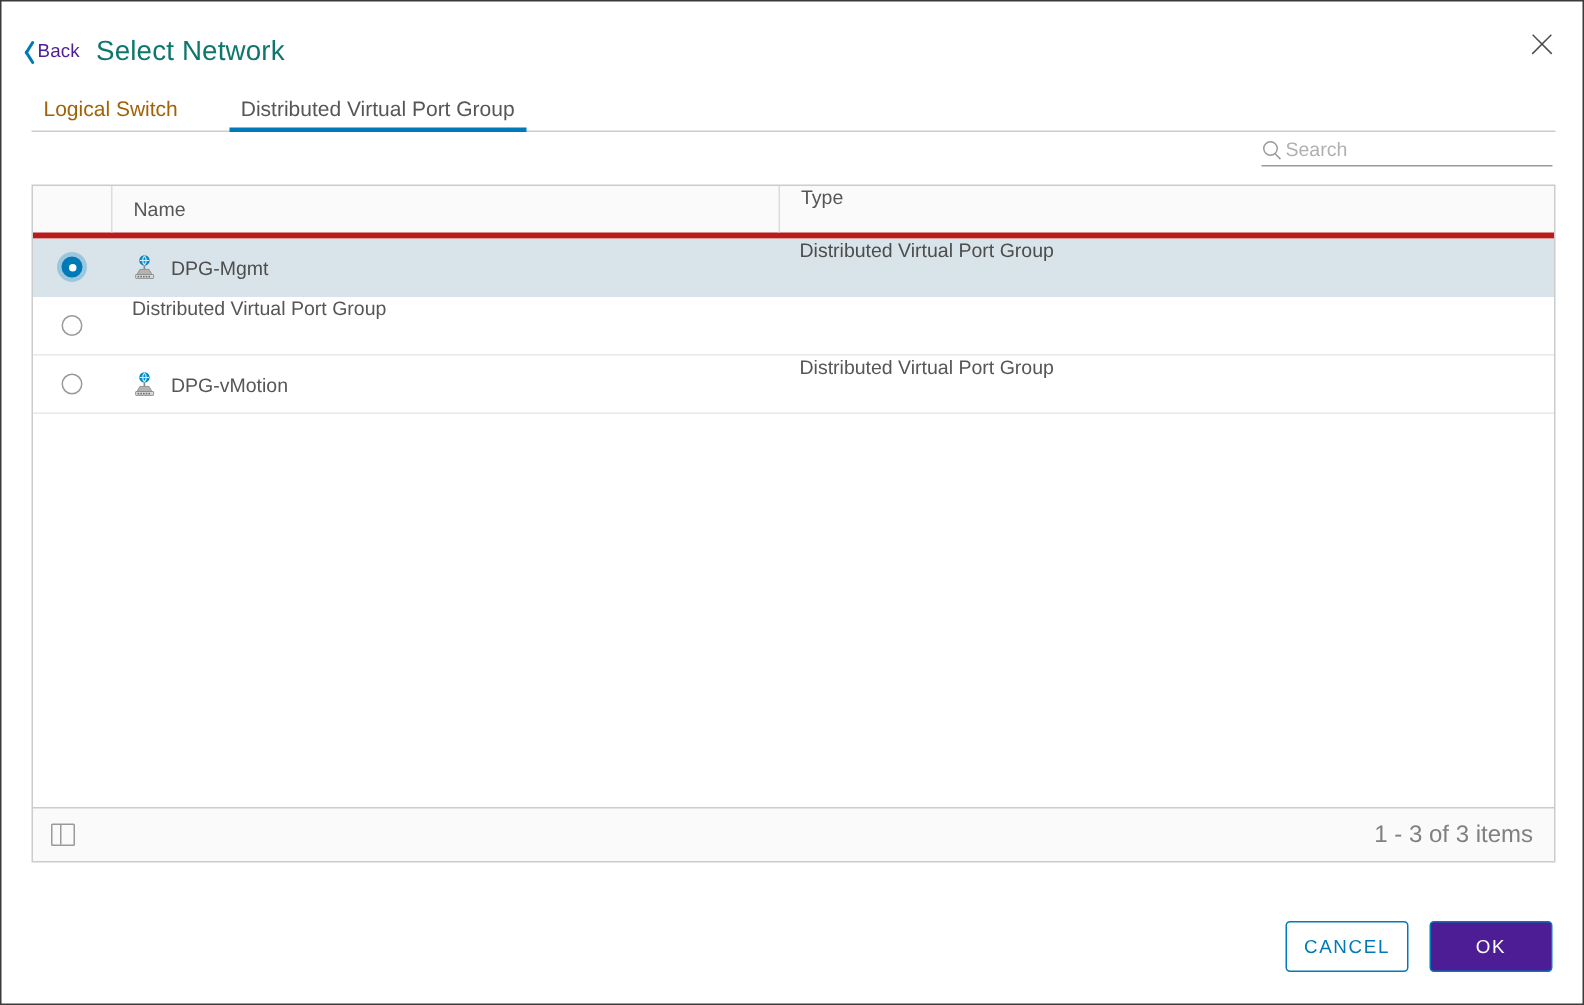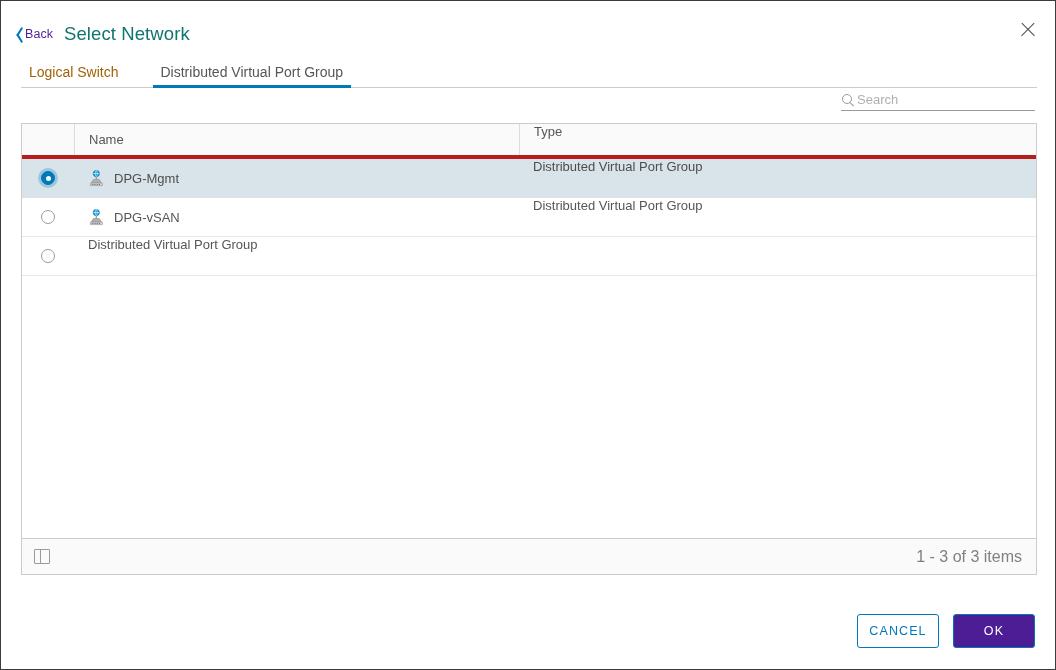--- a/index.html
+++ b/index.html
@@ -369,48 +369,48 @@
         </div>
         <div class="col-type">
           <span class="cell-text">Distributed Virtual Port Group</span>
         </div>
       </div>
 
       <div class="row">
         <div class="col-select">
           <span class="radio"></span>
         </div>
+        <div class="col-type">
+          <span class="cell-text">Distributed Virtual Port Group</span>
+        </div>
+      </div>
+
+      <div class="row">
+        <div class="col-select">
+          <span class="radio"></span>
+        </div>
         <div class="col-name">
           <span class="pg-icon">
             <svg viewBox="0 0 17 17" width="17" height="17" aria-hidden="true">
               <rect x="7.7" y="5.5" width="1.1" height="4" fill="#8a8a8a"></rect>
               <circle cx="8.3" cy="3.6" r="3.1" fill="#0095d3"></circle>
               <circle cx="8.3" cy="3.6" r="3.1" fill="none" stroke="#0079b8" stroke-width=".7"></circle>
               <path d="M5.2 3.6h6.2M8.3 .5c1.5 1.9 1.5 4.3 0 6.2M8.3 .5c-1.5 1.9-1.5 4.3 0 6.2" fill="none" stroke="#ffffff" stroke-width=".7" opacity=".85"></path>
               <path d="M3.2 13.2 L5.3 9.6 L11.3 9.6 L13.4 13.2 Z" fill="#b3b3b3" stroke="#8a8a8a" stroke-width=".6"></path>
               <rect x="2.4" y="13.0" width="12" height="2.6" rx=".4" fill="#d9d9d9" stroke="#8a8a8a" stroke-width=".6"></rect>
               <g fill="#6e6e6e">
                 <rect x="3.7" y="13.9" width="1.1" height="1"></rect>
                 <rect x="5.5" y="13.9" width="1.1" height="1"></rect>
                 <rect x="7.3" y="13.9" width="1.1" height="1"></rect>
                 <rect x="9.1" y="13.9" width="1.1" height="1"></rect>
                 <rect x="10.9" y="13.9" width="1.1" height="1"></rect>
               </g>
             </svg>
           </span>
-          <span class="cell-text">DPG-vSAN</span>
-        </div>
-        <div class="col-type">
-          <span class="cell-text">Distributed Virtual Port Group</span>
-        </div>
-      </div>
-
-      <div class="row">
-        <div class="col-select">
-          <span class="radio"></span>
+          <span class="cell-text">DPG-vMotion</span>
         </div>
         <div class="col-type">
           <span class="cell-text">Distributed Virtual Port Group</span>
         </div>
       </div>
 
     </div>
 
     <div class="grid-foot">
       <span class="cols-icon">

